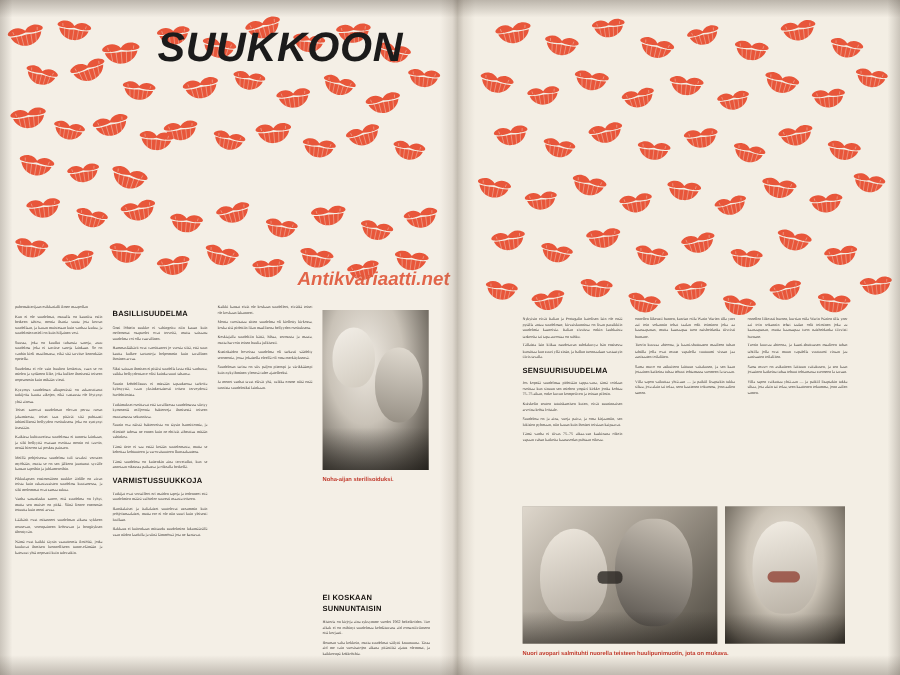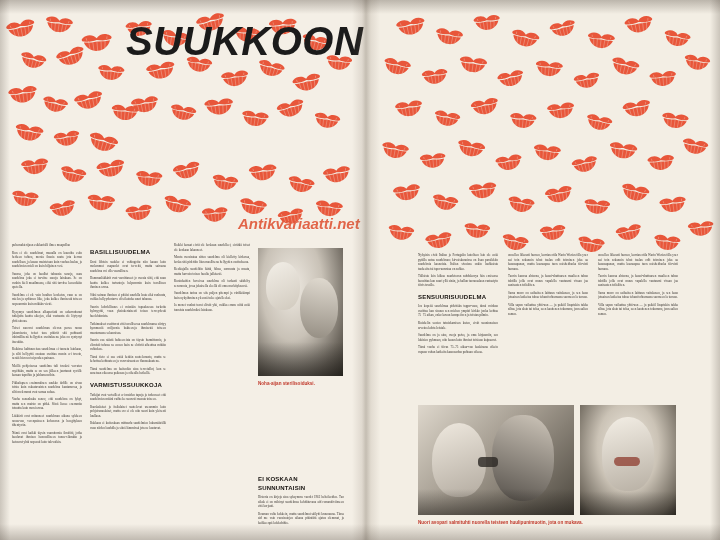--- a/index.html
+++ b/index.html
@@ -87,21 +87,21 @@
     position: absolute;
     left: 126px; top: 22px;
     z-index: 12;
     color: #1b1b1b;
     font-family: "Liberation Sans", sans-serif;
     font-weight: bold;
     font-style: italic;
     line-height: 0.96;
     letter-spacing: 0.5px;
   }
-  .headline .l1 { font-size: 40px; display: block; }
+  .headline .l1 { font-size: 33px; display: block; }
   .headline .l2 { font-size: 30px; display: block; margin-left: 14px;}
   .headline .l3 { font-size: 30px; display: block; margin-left: 4px;}
 
   
   .col {
     position: absolute;
     font-family: "Liberation Serif", serif;
     font-size: 3.2px;
     line-height: 1.42;
     color: #3a3632;

